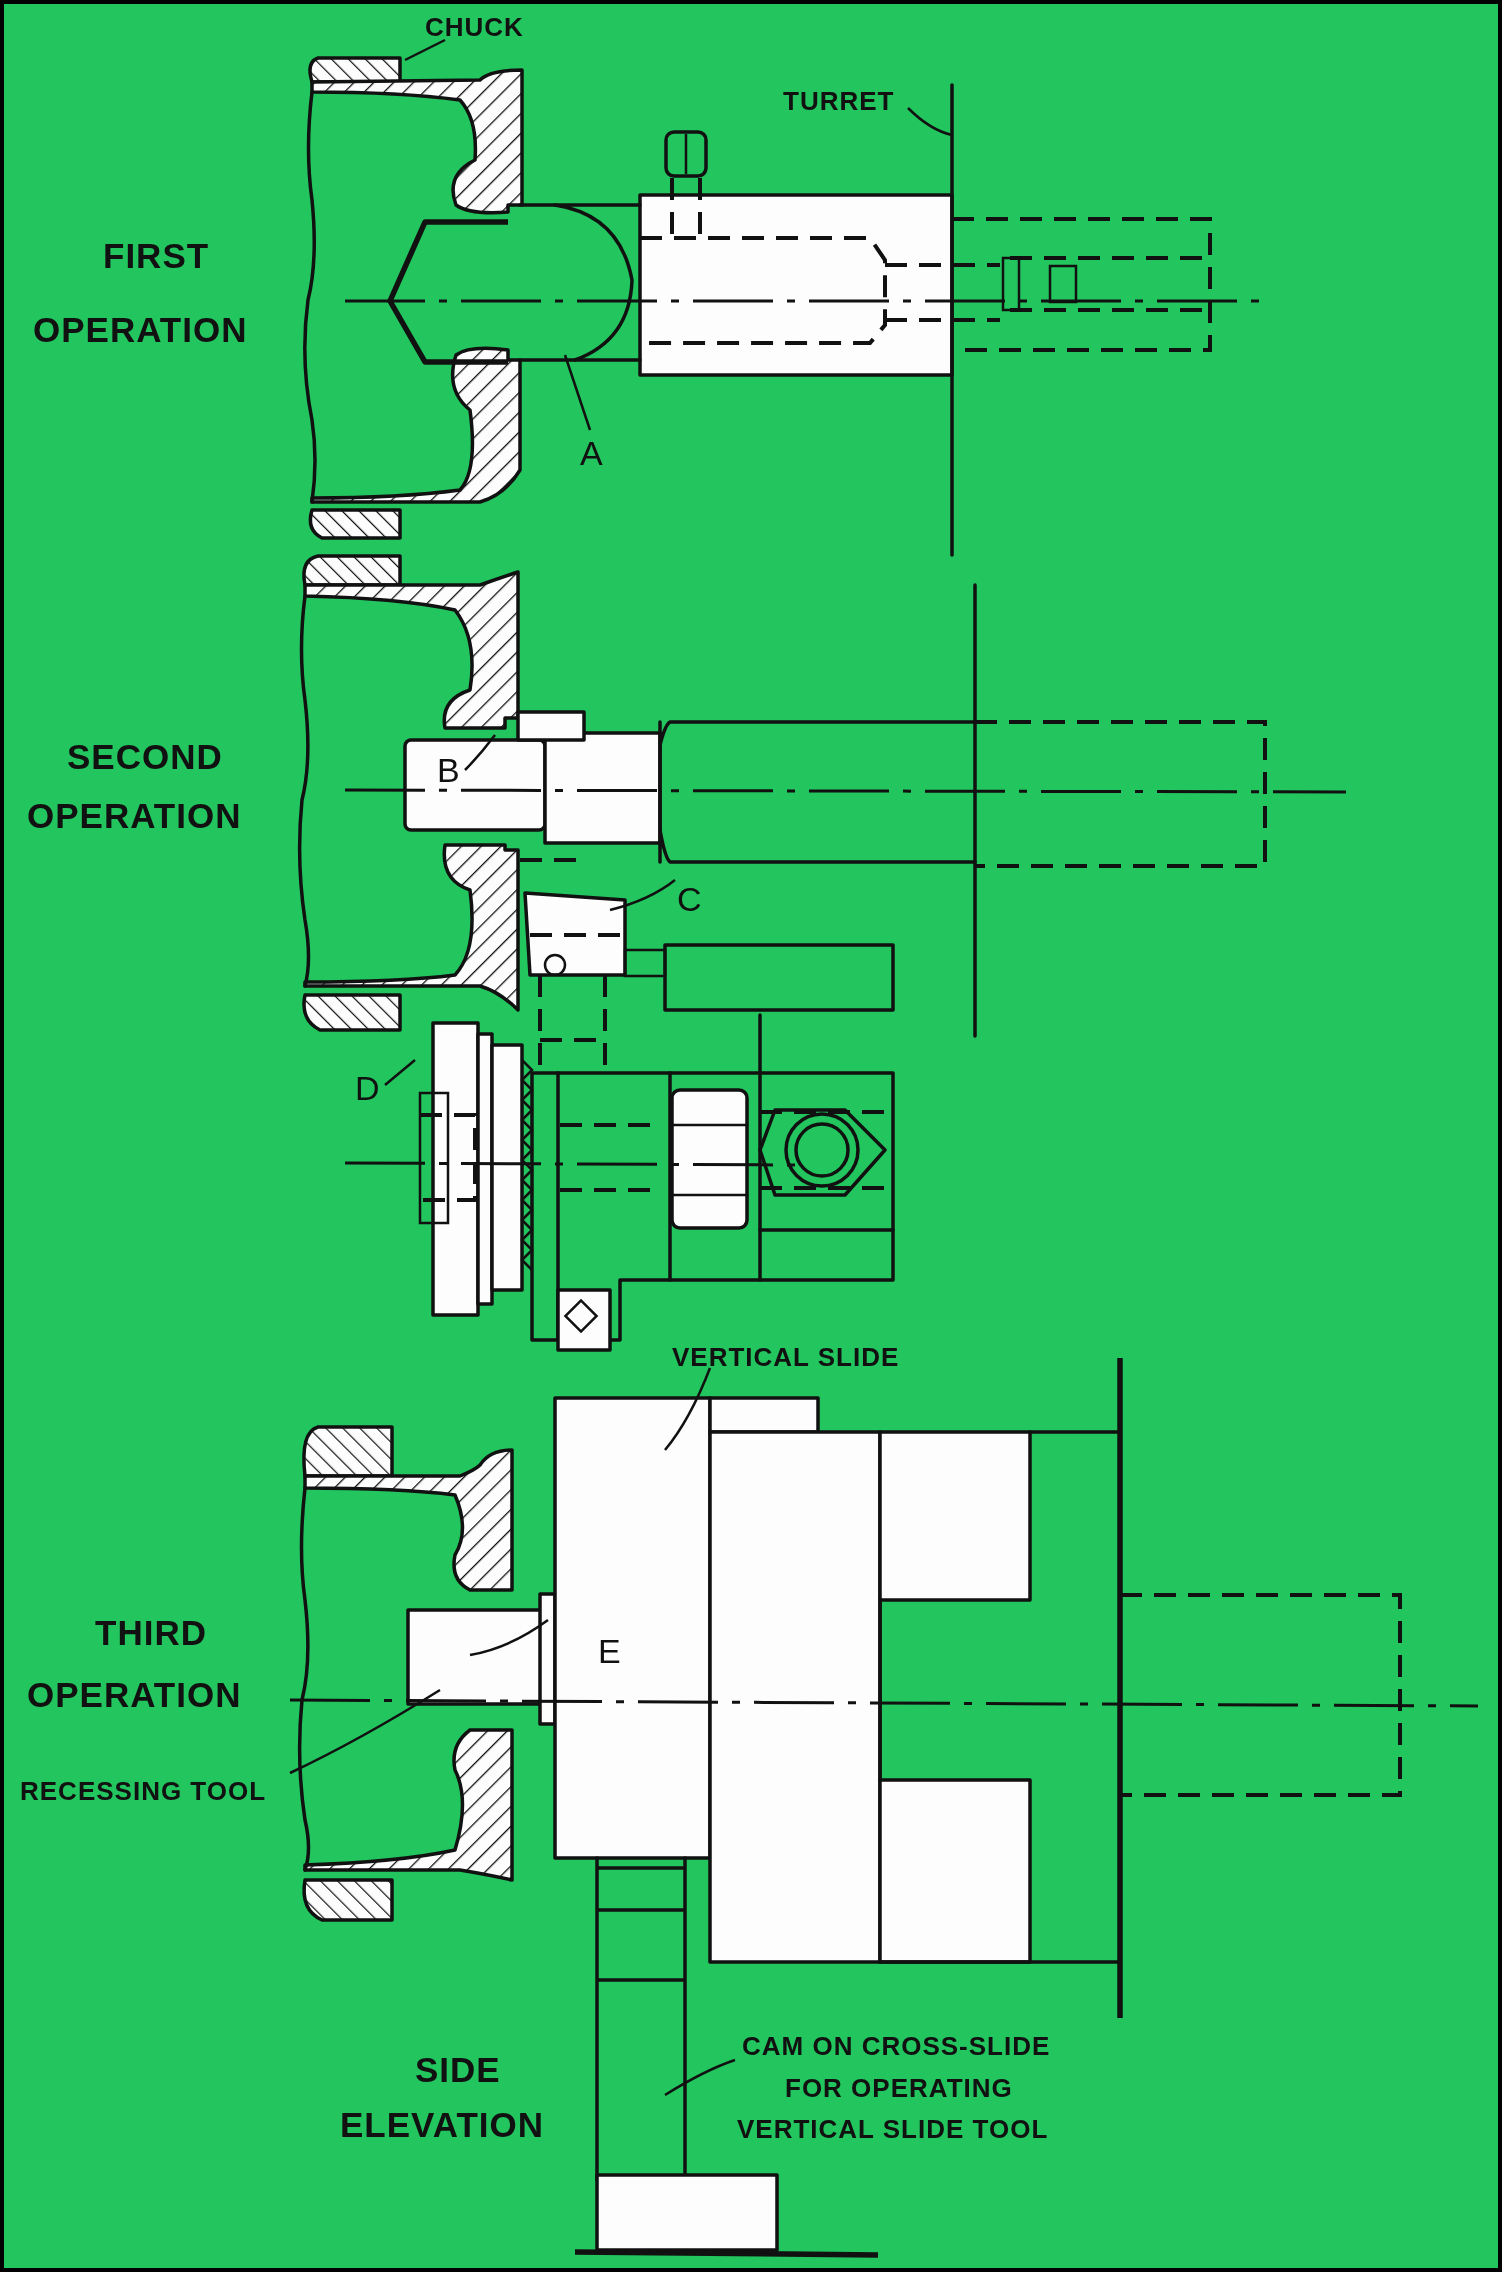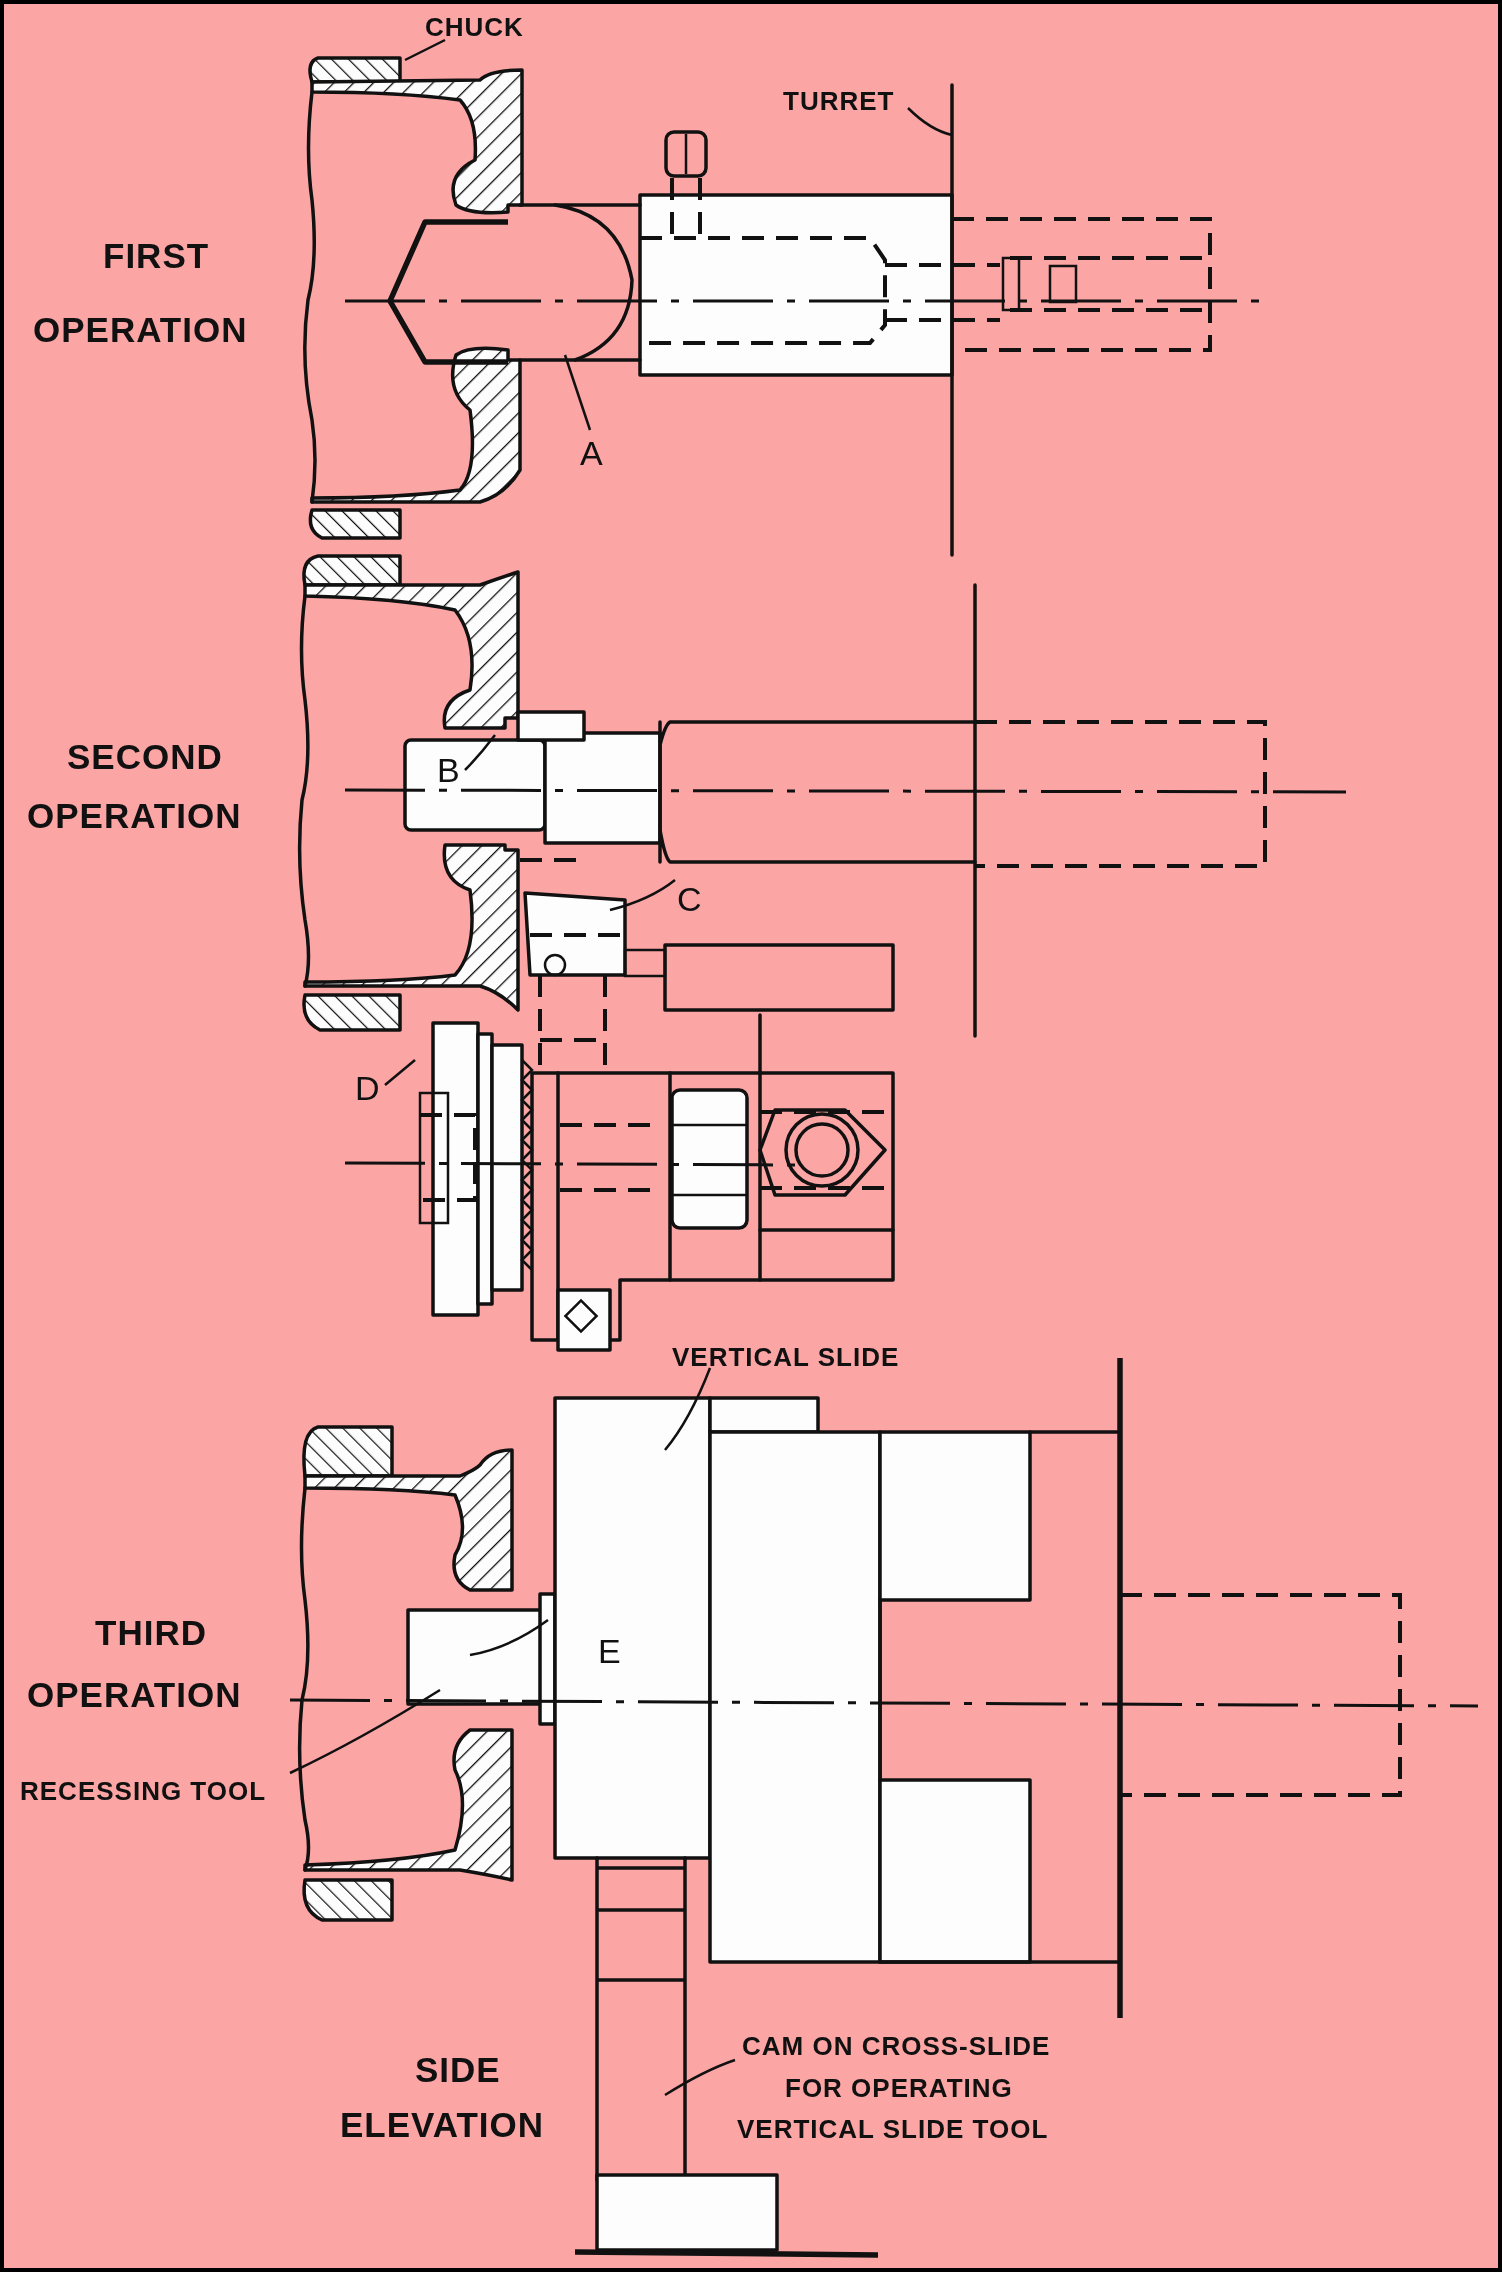--- a/index.html
+++ b/index.html
@@ -1,16 +1,16 @@
 <!DOCTYPE html>
 <html><head>
 <meta charset="utf-8">
 <style>
   html, body { margin: 0; padding: 0; background: #ffffff; }
-  #page { position: relative; width: 1502px; height: 2272px; background: #fca5a5; overflow: hidden; }
+  #page { position: relative; width: 1502px; height: 2272px; background: #22c55e; overflow: hidden; }
   #frame { position: absolute; left: 0; top: 0; width: 1502px; height: 2272px; box-sizing: border-box; border: 4px solid #000; pointer-events: none; }
   svg { position: absolute; left: 0; top: 0; }
   .ln { stroke: #111; stroke-width: 3.5; fill: none; stroke-linejoin: round; stroke-linecap: round; }
   .thick { stroke: #111; stroke-width: 5.5; fill: none; stroke-linejoin: round; }
   .thin { stroke: #111; stroke-width: 2.5; fill: none; }
   .dash { stroke: #111; stroke-width: 4; fill: none; stroke-dasharray: 22 12; }
   .center { stroke: #111; stroke-width: 3; fill: none; stroke-dasharray: 80 14 8 14; }
   .hatch { fill: url(#hatch); stroke: #111; stroke-width: 3.5; stroke-linejoin: round; }
   .hatch2 { fill: url(#hatch2); stroke: #111; stroke-width: 3.5; stroke-linejoin: round; }
   .white { fill: #fdfdfd; stroke: #111; stroke-width: 3.5; stroke-linejoin: round; }

